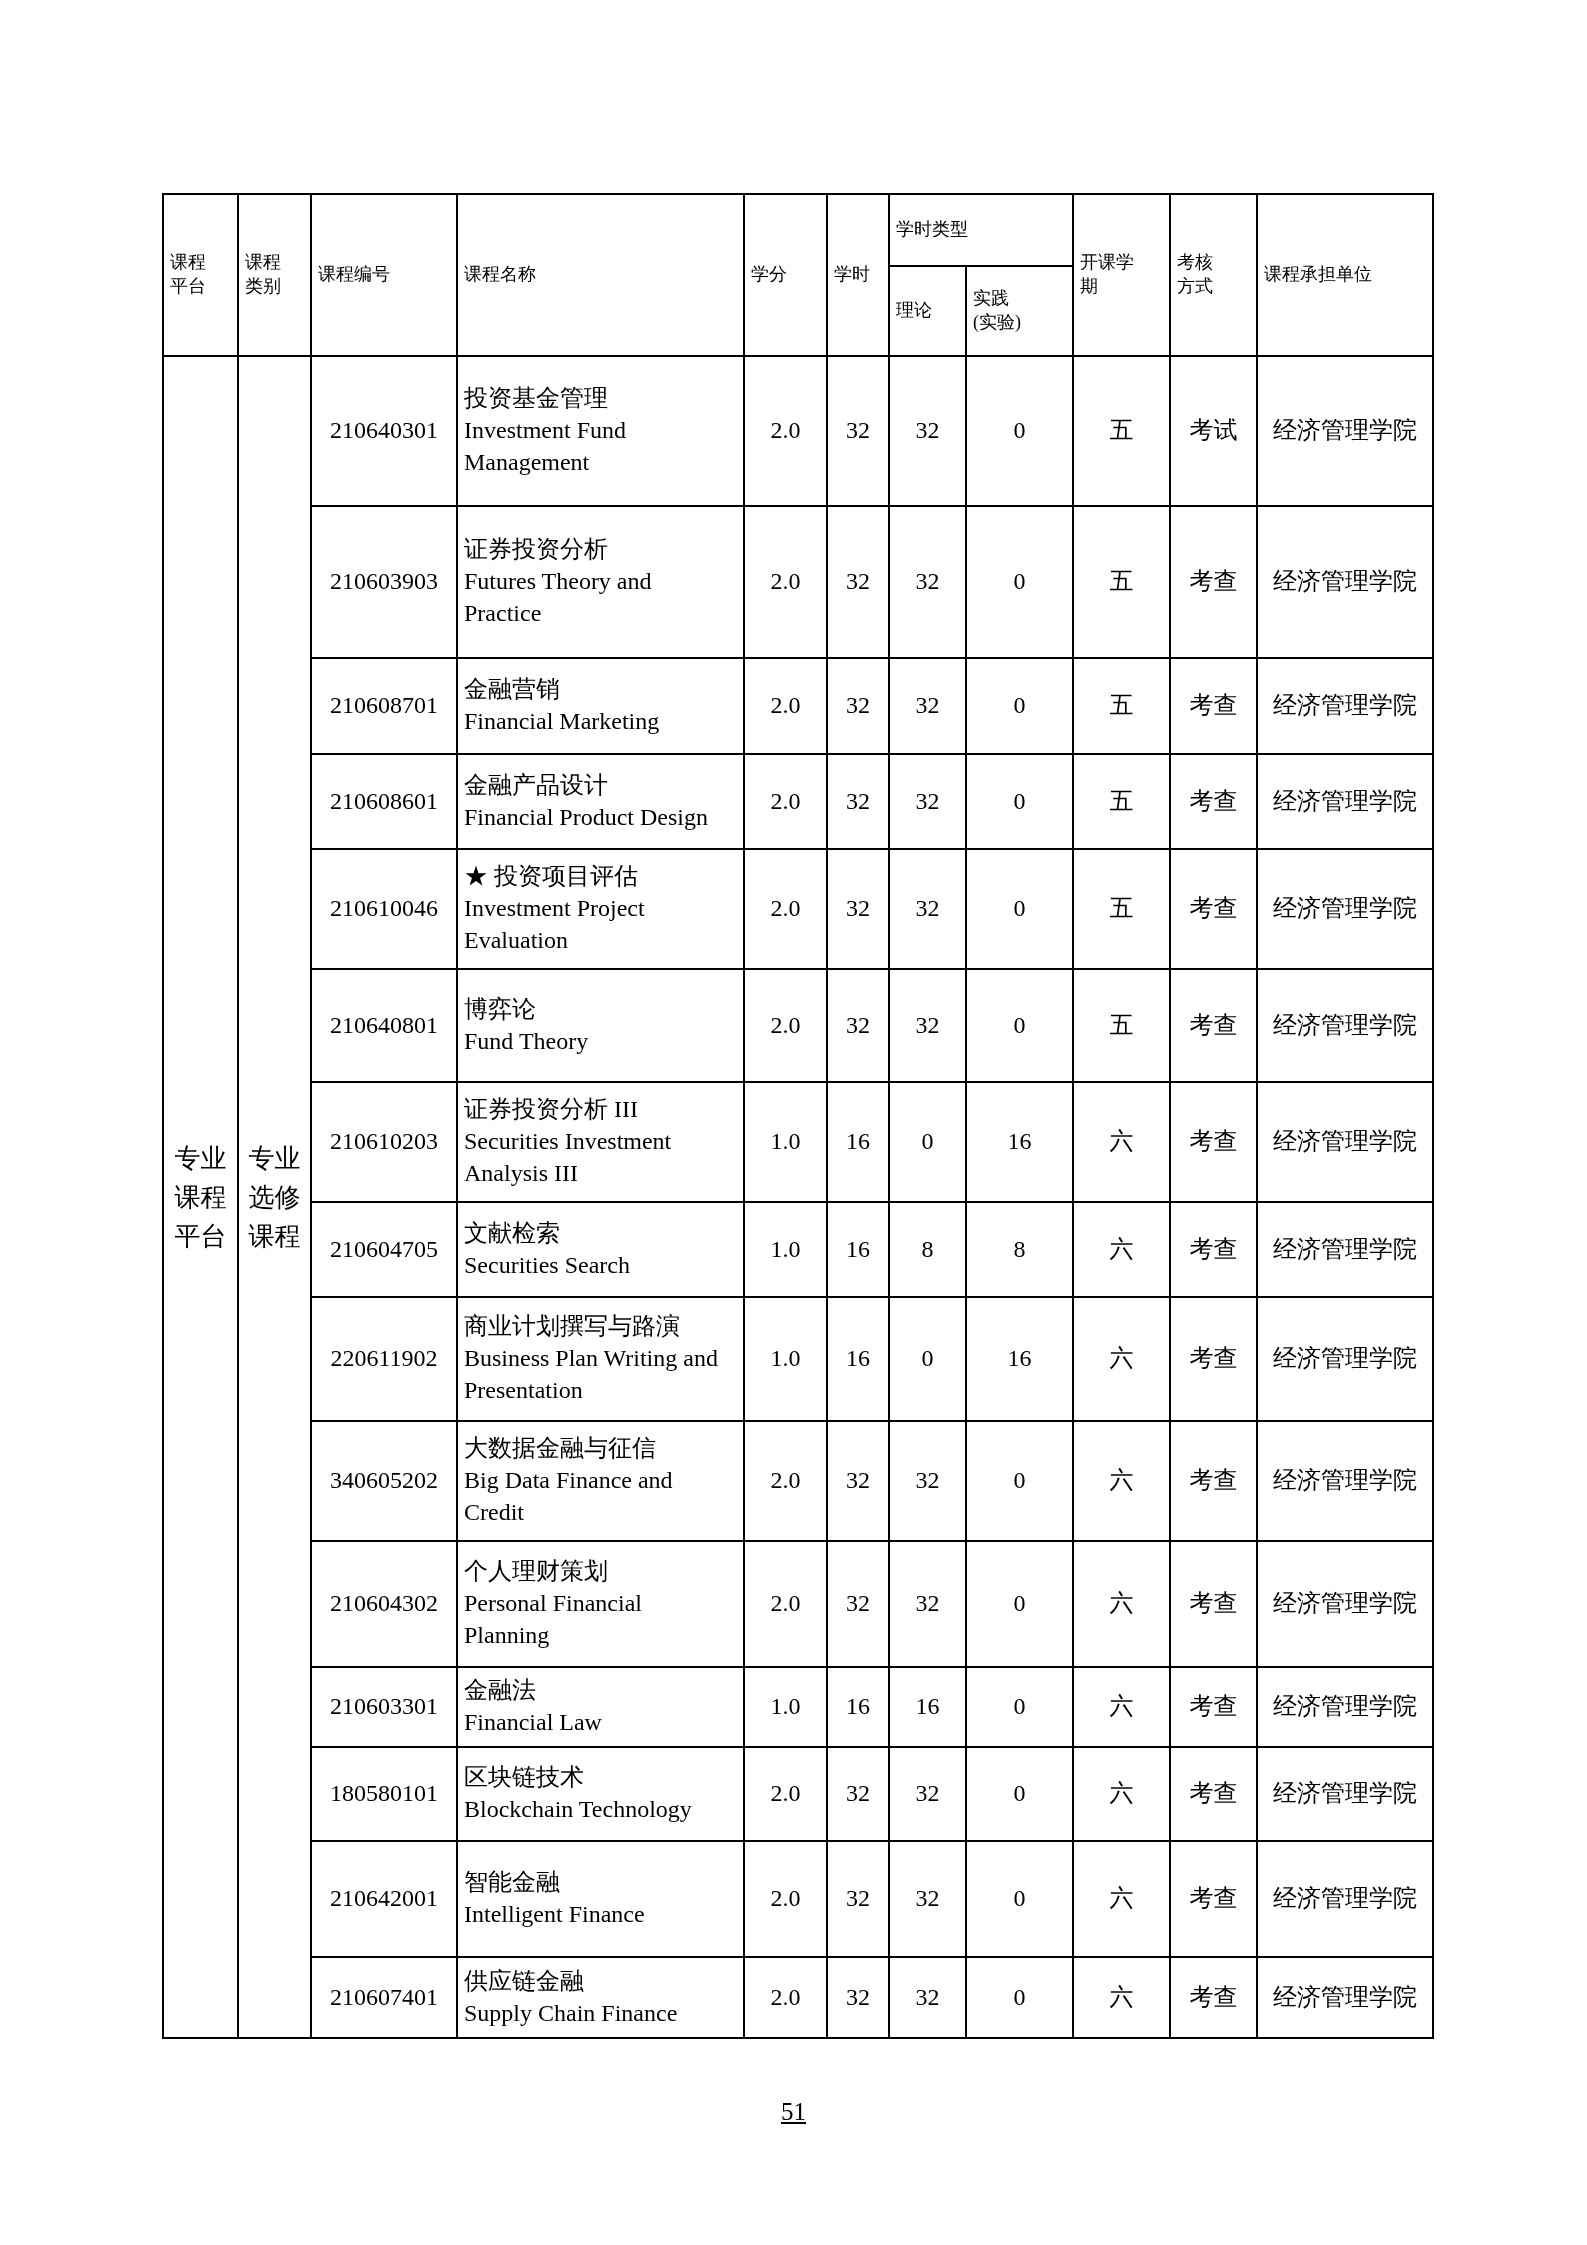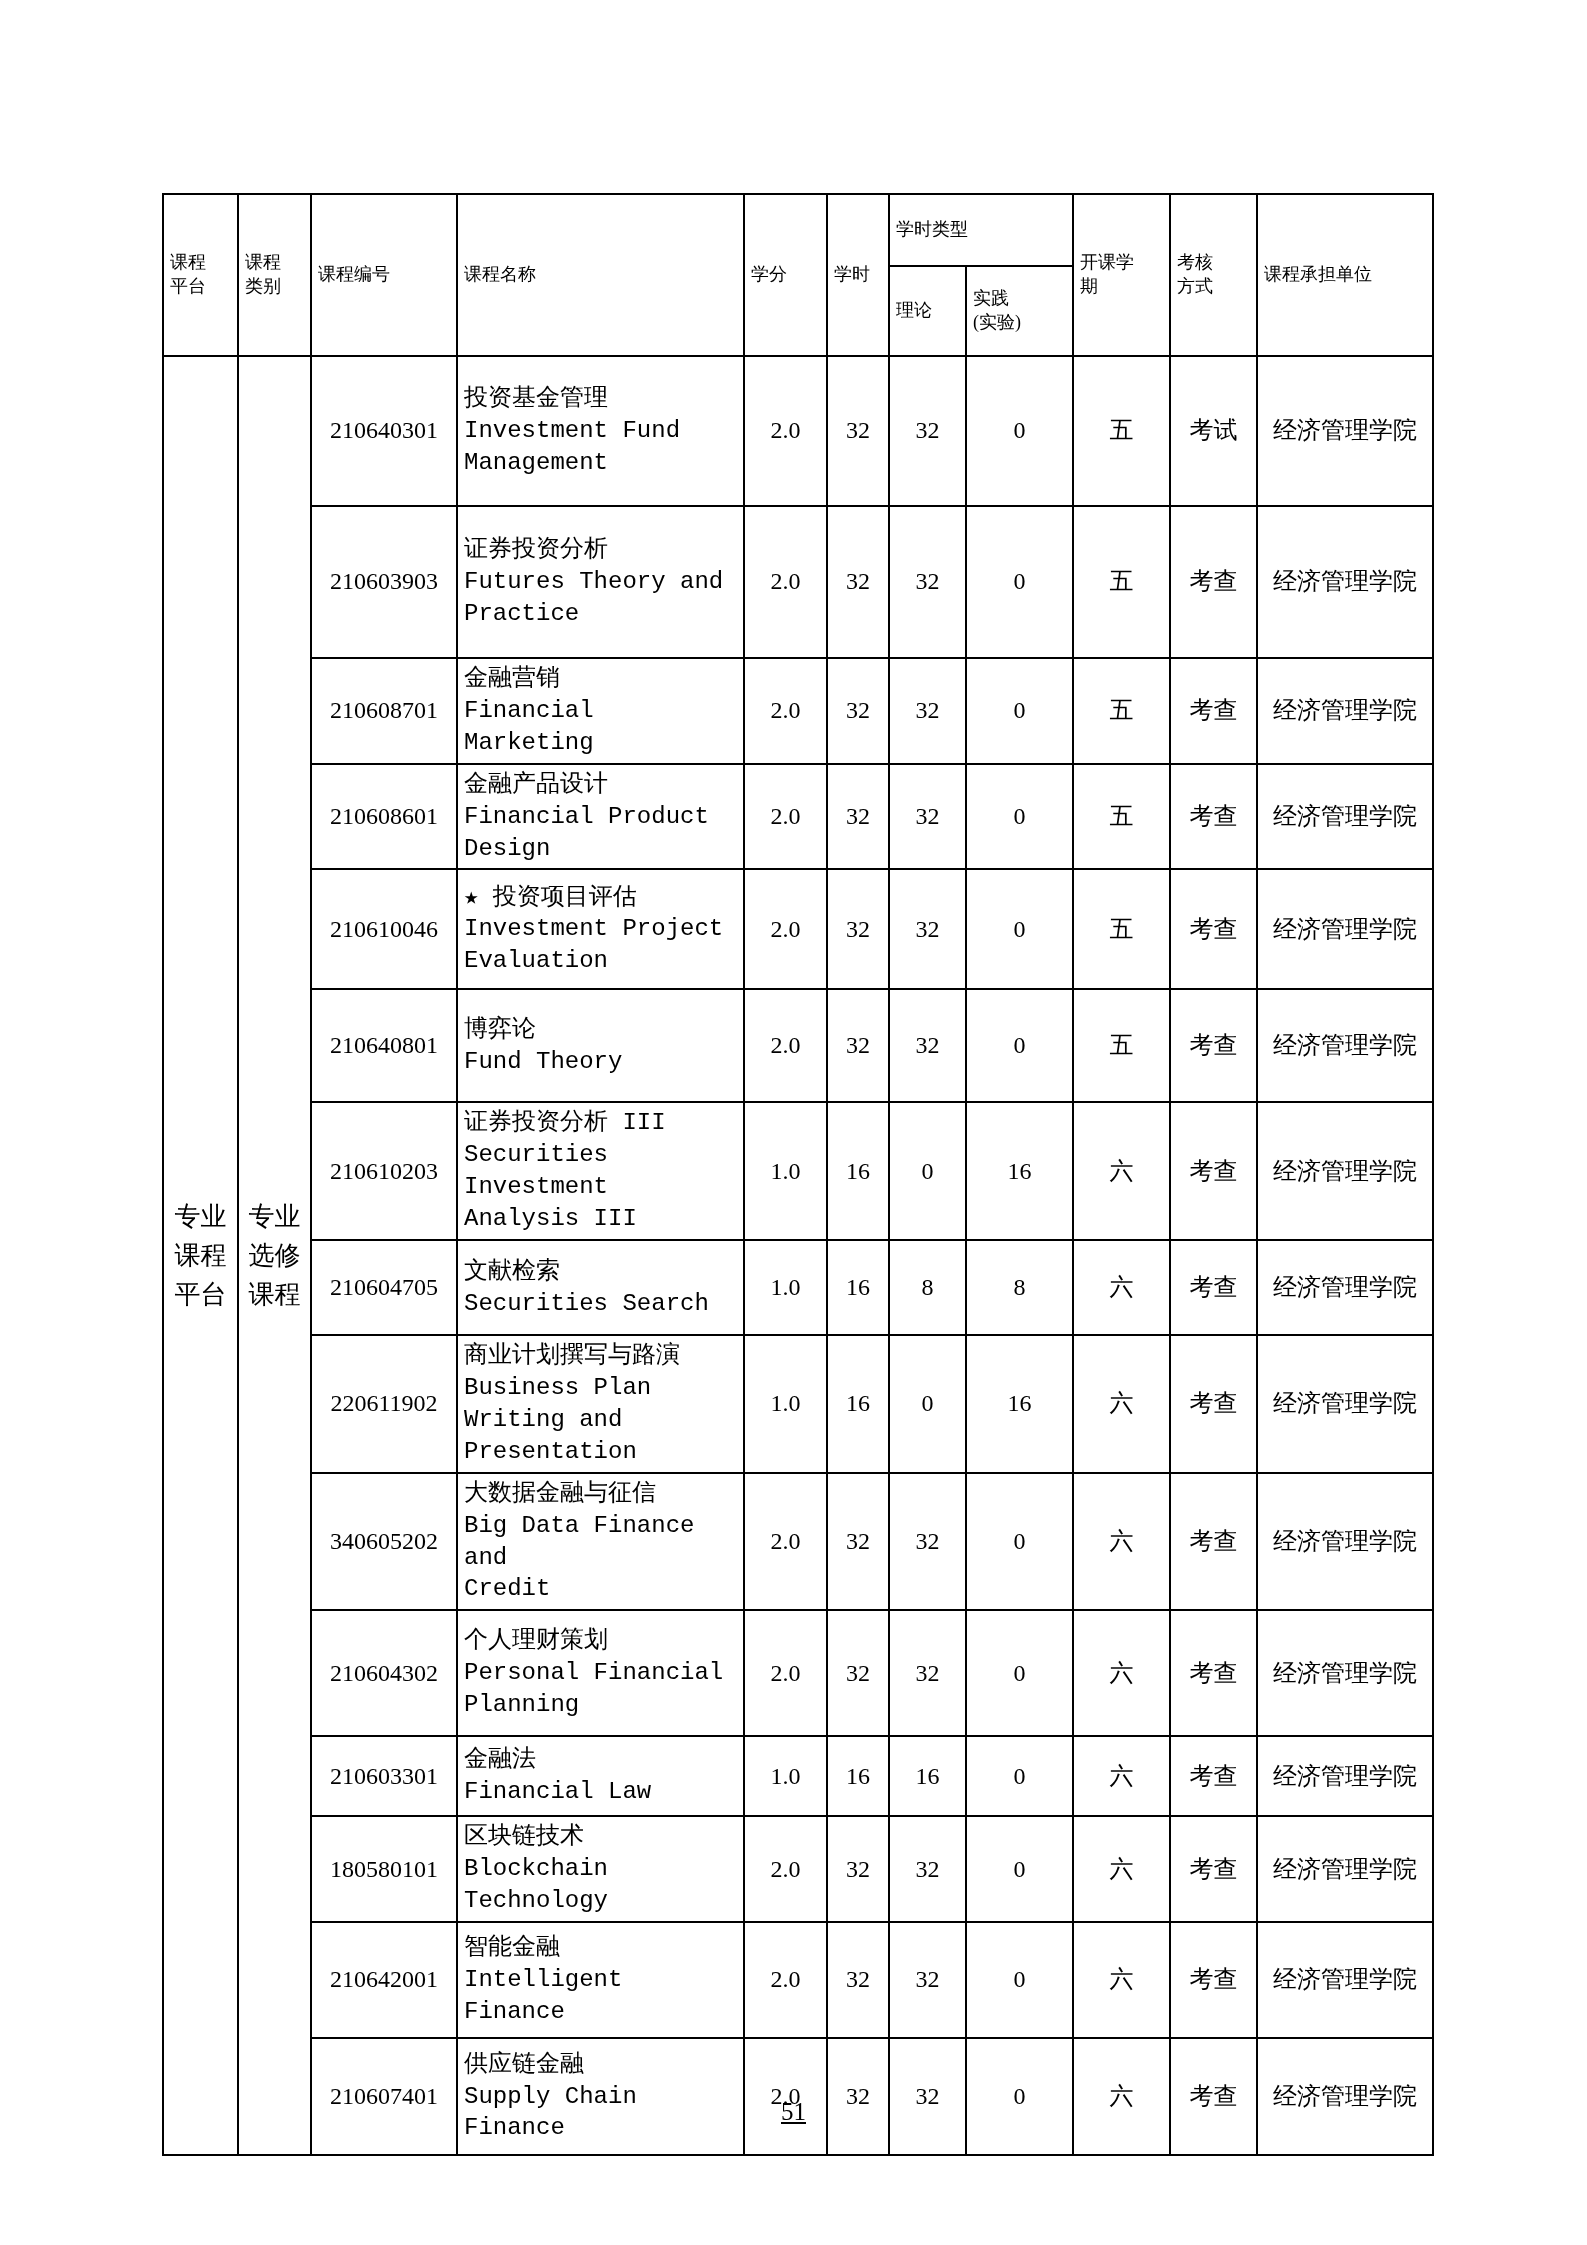--- a/index.html
+++ b/index.html
@@ -20,21 +20,21 @@
     vertical-align:middle;
     padding:4px 6px;
     background:#fff;
     overflow:hidden;
   }
   th.hdr {
     font-size:18px; text-align:left; line-height:1.32;
     white-space:pre-line; padding:4px 2px;
   }
   td.c  { font-size:24px; text-align:center; line-height:1.3; padding:4px 2px; }
-  td.namecell { font-size:24px; text-align:left; padding:6px 6px 6px 12px; line-height:1.33;font-family:Liberation Mono, monospace; }
+  td.namecell { font-size:24px; text-align:left; padding:6px 6px 6px 12px; line-height:1.33; }
   td.namecell .en { white-space:pre-line; }
   td.vertical {
     font-size:26px; text-align:center; line-height:1.5;
     white-space:pre-line; padding:4px 2px;margin-top:16px;
   }
   .page-num {
     position:absolute; top:2098px; left:0; width:1587px;
     text-align:center; font-size:25px;text-decoration:underline;
   }
 </style>
@@ -282,21 +282,21 @@
             <div class="en">Intelligent Finance</div>
           </td>
     <td class="c">2.0</td>
     <td class="c">32</td>
     <td class="c">32</td>
     <td class="c">0</td>
     <td class="c">六</td>
     <td class="c">考查</td>
     <td class="c">经济管理学院</td>
   </tr>
-  <tr style="height:117px">
+  <tr style="height:81px">
     <td class="c">210607401</td>
     <td class="namecell">
             <div class="zh">供应链金融</div>
             <div class="en">Supply Chain Finance</div>
           </td>
     <td class="c">2.0</td>
     <td class="c">32</td>
     <td class="c">32</td>
     <td class="c">0</td>
     <td class="c">六</td>

